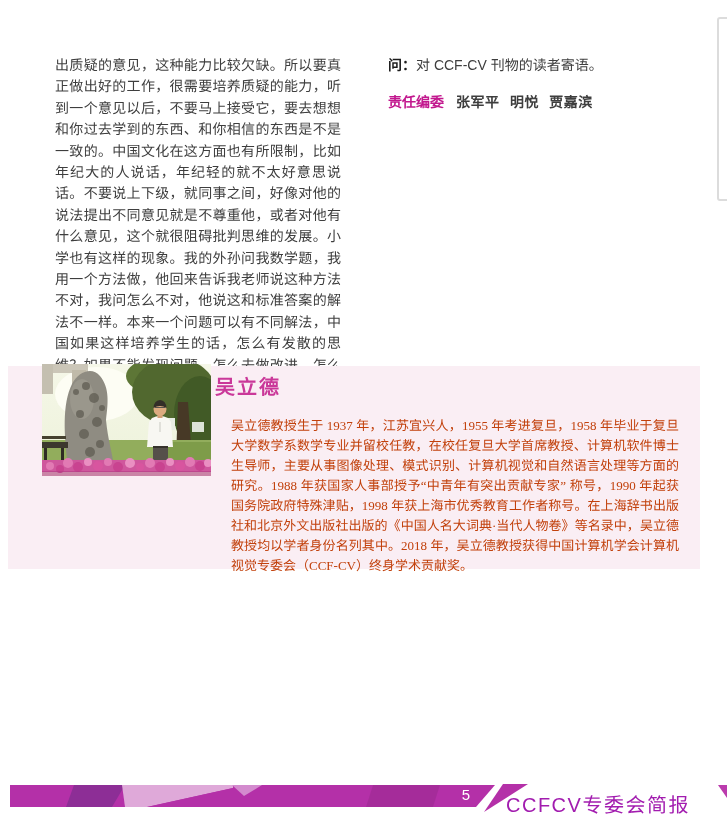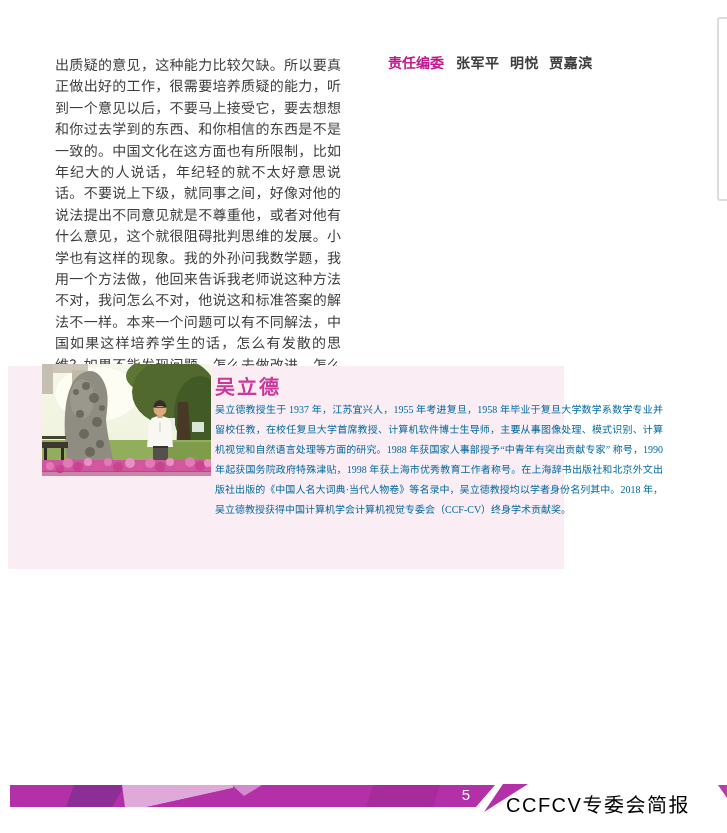--- a/index.html
+++ b/index.html
@@ -13,57 +13,58 @@
   .col p{font-size:14px;line-height:21.4px;text-align:justify;color:#3e3e3e;margin:18px;}
   .col-left{position:absolute;left:37px;top:37px;width:322px;}
   .col-right{position:absolute;left:370px;top:37px;width:300px;}
   .q-line{margin-bottom:11px !important;}
   b.label{font-weight:700;color:#1c1c1c;}
   .editors-line{margin-top:16px !important;text-align:left;font-weight:700;color:#2b2b2b;font-size:13.5px;}
   .editors-line .accent{color:var(--accent,#c2188e);margin-right:12px;}
   .editors-line .names{letter-spacing:.5px;word-spacing:6px;}
 
   .profile-panel{
-    position:absolute;left:8px;top:366px;width:556px;height:203px;
+    position:absolute;left:8px;top:366px;width:692px;height:203px;
     background:var(--panel,#faeef4);
   }
   .profile-photo{position:absolute;left:34px;top:-2px;width:169px;height:112px;display:block;}
   .profile-name{
     position:absolute;left:207px;top:5px;
     font-size:20px;font-weight:700;color:var(--title_pink,#ca3899);letter-spacing:2px;
   }
   .profile-bio{
     position:absolute;left:207px;top:34px;width:448px;
     font-family:"Liberation Serif","DejaVu Serif",serif;
-    font-size:10px;line-height:20px;text-align:justify;color:#0369a1;margin:0;
+    font-size:13px;line-height:20px;text-align:justify;color:#c2410c;margin:16px;
   }
 
   .footer-banner{position:absolute;left:0;top:783px;width:727px;height:40px;display:block;}
   .page-number{
     position:absolute;left:455px;top:786px;width:22px;
     text-align:center;font-size:15px;color:#ffffff;
   }
   .newsletter-title{
     position:absolute;left:506px;top:789px;
-    font-size:20px;font-weight:500;color:#000000;letter-spacing:1.5px;white-space:nowrap;
+    font-size:20px;font-weight:500;color:#a21caf;letter-spacing:1.5px;white-space:nowrap;
   }
   .page-edge-panel{
     position:absolute;left:717px;top:17px;width:30px;height:184px;
     background:#ffffff;border:2px solid #dcdcdc;border-radius:3px;
     box-sizing:border-box;
   }
 </style>
 </head>
 <body>
 
 <div class="col col-left">
   <p>出质疑的意见，这种能力比较欠缺。所以要真正做出好的工作，很需要培养质疑的能力，听到一个意见以后，不要马上接受它，要去想想和你过去学到的东西、和你相信的东西是不是一致的。中国文化在这方面也有所限制，比如年纪大的人说话，年纪轻的就不太好意思说话。不要说上下级，就同事之间，好像对他的说法提出不同意见就是不尊重他，或者对他有什么意见，这个就很阻碍批判思维的发展。小学也有这样的现象。我的外孙问我数学题，我用一个方法做，他回来告诉我老师说这种方法不对，我问怎么不对，他说这和标准答案的解法不一样。本来一个问题可以有不同解法，中国如果这样培养学生的话，怎么有发散的思维？如果不能发现问题，怎么去做改进，怎么去做创新？如果觉得现有的都已经完美无缺了，就根本没办法去创新。</p>
 </div>
 
 <div class="col col-right">
+  <p class="q-line"><b class="label">问：</b><span>对 CCF-CV 刊物的读者寄语。</span></p>
   <p class="editors-line"><span class="accent">责任编委</span><span class="names">张军平 明悦 贾嘉滨</span></p>
 </div>
 
 <div class="profile-panel">
   <svg class="profile-photo" viewBox="0 0 169 112" preserveAspectRatio="none" xmlns="http://www.w3.org/2000/svg">
     <defs>
       <linearGradient id="sky" x1="0" y1="0" x2="0" y2="1">
         <stop offset="0" stop-color="#f5f7e8"></stop>
         <stop offset="1" stop-color="#edf2da"></stop>
       </linearGradient>

